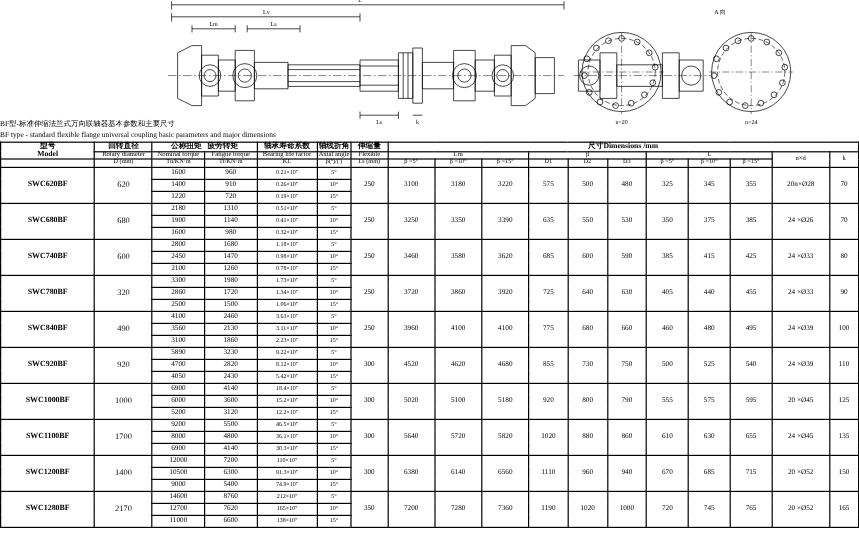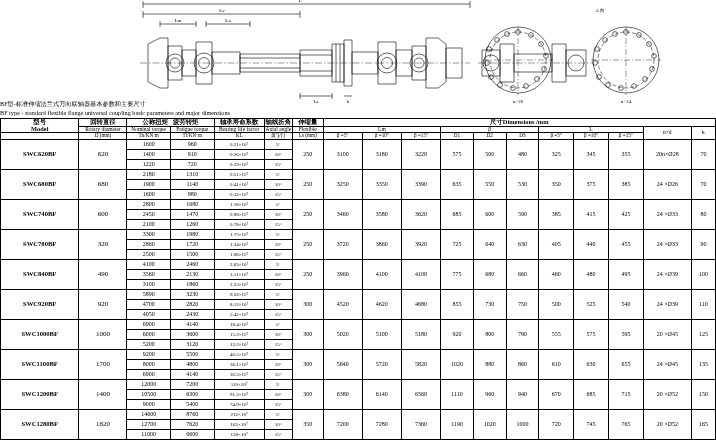--- a/index.html
+++ b/index.html
@@ -575,21 +575,21 @@
           <td class="tiny">10°</td>
         </tr>
         <tr class="rowsmall">
           <td>9000</td>
           <td>5400</td>
           <td class="tiny">74.9×10⁷</td>
           <td class="tiny">15°</td>
         </tr>
         <tr class="rowsmall">
           <td rowspan="3" class="model">SWC1280BF</td>
-          <td rowspan="3" class="grp">1820</td>
+          <td rowspan="3" class="grp">2170</td>
           <td>14600</td>
           <td>8760</td>
           <td class="tiny">212×10⁷</td>
           <td class="tiny">5°</td>
           <td rowspan="3">350</td>
           <td rowspan="3">7200</td>
           <td rowspan="3">7280</td>
           <td rowspan="3">7360</td>
           <td rowspan="3">1190</td>
           <td rowspan="3">1020</td>

